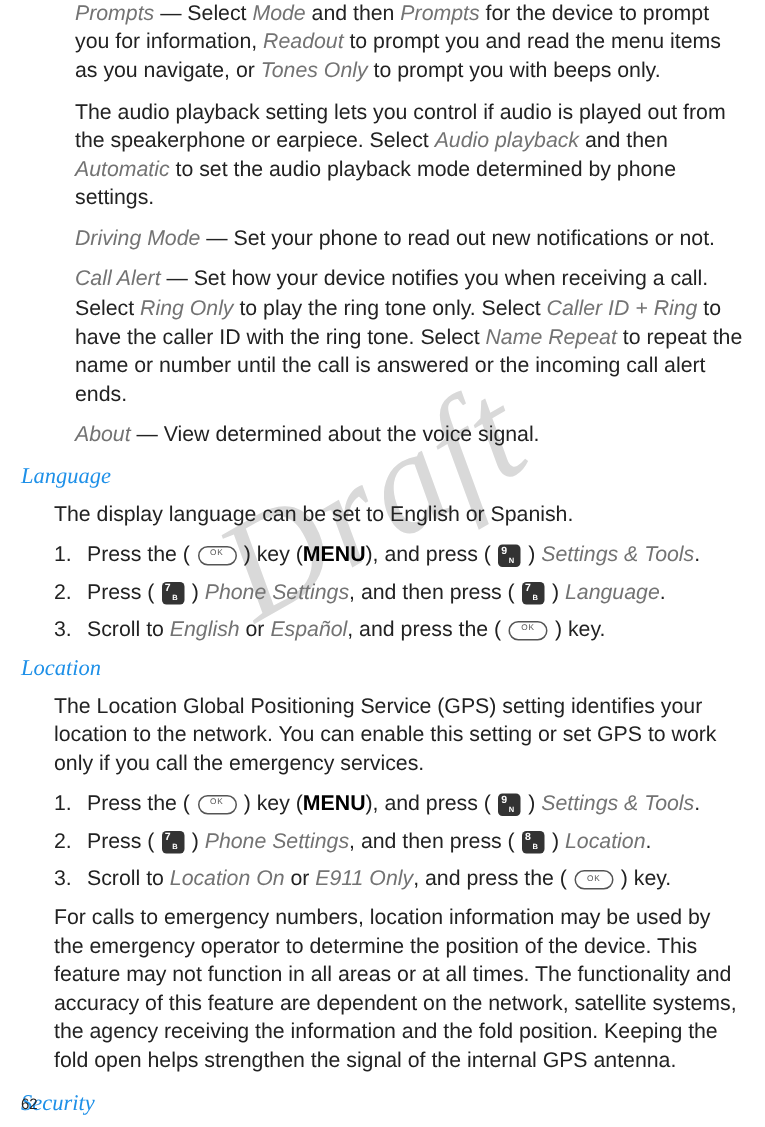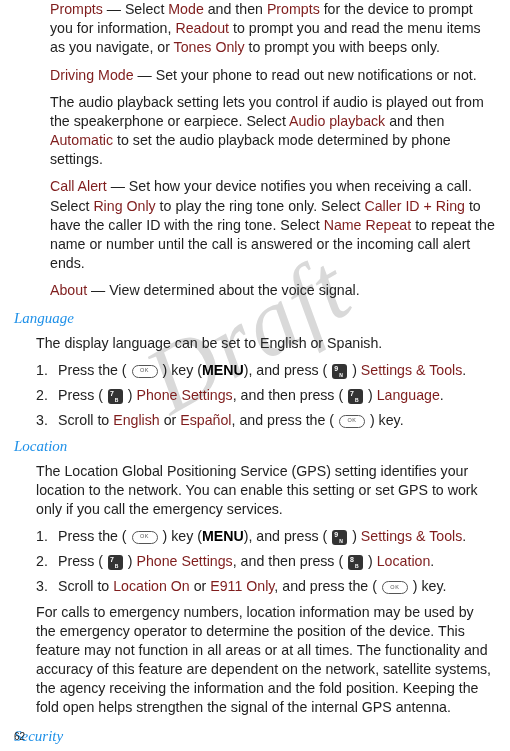--- a/index.html
+++ b/index.html
@@ -35,21 +35,21 @@
     .ol-item { display: flex; padding-left: 22px; margin-bottom: 6px; }
     .ol-num { width: 22px; flex-shrink: 0; }
     .ol-body { flex: 1; }
     .heading2 {
       color: #1E90E8;
       font-style: italic;
       font-family: Georgia, "Times New Roman", serif;
       font-size: 15px;
       margin: 4px 0 5px 0;
     }
-    .link { color: #7f1d1d; }
+    .link { color: #737373; font-style: italic; }
     .menu-blue { color: #000000; font-weight: bold; }
     .key-icon {
       display: inline-block;
       width: 26px;
       height: 13px;
       border: 1.2px solid #555;
       border-radius: 7px;
       vertical-align: middle;
       position: relative;
       background: #fff;
@@ -95,25 +95,25 @@
 
 <div class="watermark">Draft</div>
 
 <div class="content">
 
   <p class="ind1">
     <span class="link">Prompts</span><span> — Select </span><span class="link">Mode</span><span> and then </span><span class="link">Prompts</span><span> for the device to prompt you for information, </span><span class="link">Readout</span><span> to prompt you and read the menu items as you navigate, or </span><span class="link">Tones Only</span><span> to prompt you with beeps only.</span>
   </p>
 
   <p class="ind1">
+    <span>The audio playback setting lets you control if audio is played out from the speakerphone or earpiece. Select </span><span class="link">Audio playback</span><span> and then </span><span class="link">Automatic</span><span> to set the audio playback mode determined by phone settings.</span>
+  </p>
+
+  <p class="ind1">
     <span class="link">Driving Mode</span><span> — Set your phone to read out new notifications or not.</span>
-  </p>
-
-  <p class="ind1">
-    <span>The audio playback setting lets you control if audio is played out from the speakerphone or earpiece. Select </span><span class="link">Audio playback</span><span> and then </span><span class="link">Automatic</span><span> to set the audio playback mode determined by phone settings.</span>
   </p>
 
   <p class="ind1">
     <span class="link">Call Alert</span><span> — Set how your device notifies you when receiving a call. Select </span><span class="link">Ring Only</span><span> to play the ring tone only. Select </span><span class="link">Caller ID + Ring</span><span> to have the caller ID with the ring tone. Select </span><span class="link">Name Repeat</span><span> to repeat the name or number until the call is answered or the incoming call alert ends.</span>
   </p>
 
   <p class="ind1">
     <span class="link">About</span><span> — View determined about the voice signal.</span>
   </p>
 

